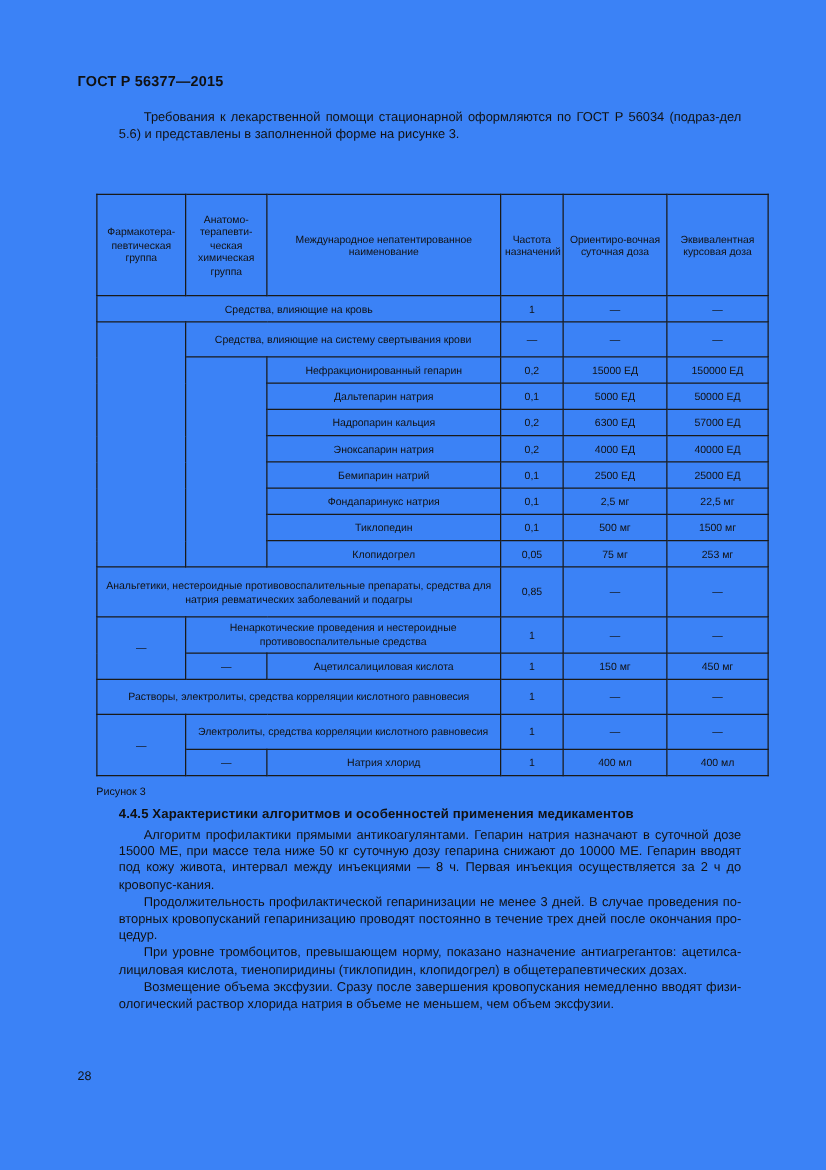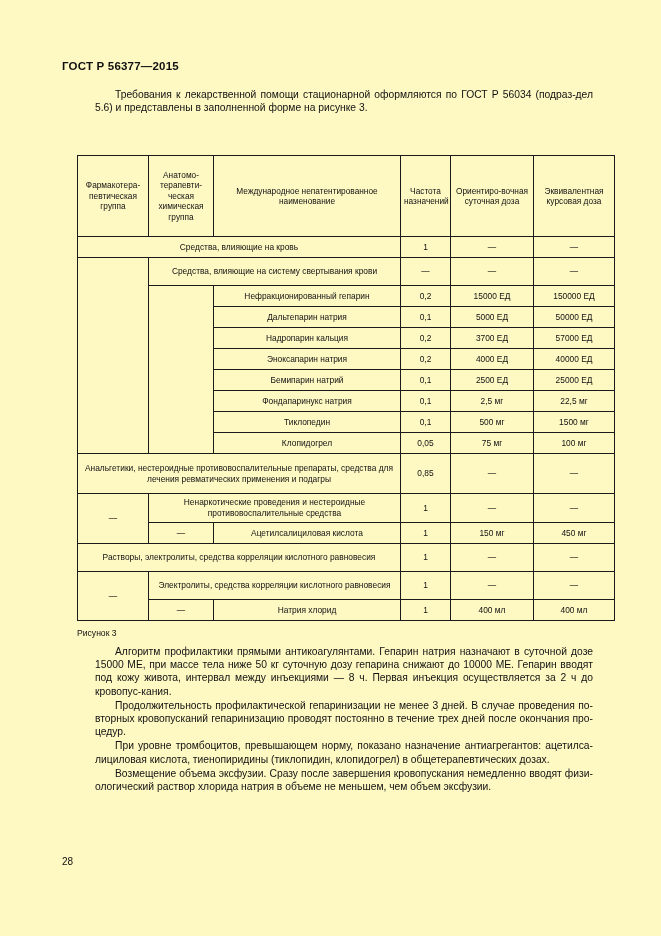--- a/index.html
+++ b/index.html
@@ -12,21 +12,21 @@
     width: 661px;
     height: 936px;
     position: relative;
     font-family: "Liberation Sans", "DejaVu Sans", sans-serif;
     color: #111111;
     overflow: hidden;
   }
   .page {
     position: absolute;
     inset: 0;
-    background: #fef9c3;
+    background: #3b82f6;
   }
 
   
   .running-head {
     position: absolute;
     left: 62px;
     top: 60px;
     font-size: 11.5px;
     font-weight: bold;
     letter-spacing: 0.2px;
@@ -169,21 +169,21 @@
         <tr class="r-tall">
           <td>Дальтепарин натрия</td>
           <td>0,1</td>
           <td>5000 ЕД</td>
           <td>50000 ЕД</td>
         </tr>
 
         <tr class="r-tall">
           <td>Надропарин кальция</td>
           <td>0,2</td>
-          <td>3700 ЕД</td>
+          <td>6300 ЕД</td>
           <td>57000 ЕД</td>
         </tr>
 
         <tr class="r-tall">
           <td>Эноксапарин натрия</td>
           <td>0,2</td>
           <td>4000 ЕД</td>
           <td>40000 ЕД</td>
         </tr>
 
@@ -205,25 +205,25 @@
           <td>Тиклопедин</td>
           <td>0,1</td>
           <td>500 мг</td>
           <td>1500 мг</td>
         </tr>
 
         <tr class="r-tall">
           <td>Клопидогрел</td>
           <td>0,05</td>
           <td>75 мг</td>
-          <td>100 мг</td>
+          <td>253 мг</td>
         </tr>
 
         <tr class="r-three">
-          <td colspan="3">Анальгетики, нестероидные противовоспалительные препараты, средства для лечения ревматических применения и подагры</td>
+          <td colspan="3">Анальгетики, нестероидные противовоспалительные препараты, средства для натрия ревматических заболеваний и подагры</td>
           <td>0,85</td>
           <td class="dash">—</td>
           <td class="dash">—</td>
         </tr>
 
         <tr class="r-two">
           <td rowspan="2" class="dash">—</td>
           <td colspan="2">Ненаркотические проведения и нестероидные противовоспалительные средства</td>
           <td>1</td>
           <td class="dash">—</td>
@@ -263,20 +263,21 @@
 
       </tbody>
     </table>
 
     <div style="position:relative;height:22px;">
       <div class="fig-caption" style="top:7px;">Рисунок 3</div>
     </div>
   </div>
 
   <div class="lower">
+    <h3 class="heading">4.4.5  Характеристики алгоритмов и особенностей применения медикаментов</h3>
     <p class="para">Алгоритм профилактики прямыми антикоагулянтами. Гепарин натрия назначают в суточной дозе 15000 МЕ, при массе тела ниже 50 кг суточную дозу гепарина снижают до 10000 МЕ. Гепарин вводят под кожу живота, интервал между инъекциями — 8 ч. Первая инъекция осуществляется за 2 ч до кровопус-кания.</p>
     <p class="para">Продолжительность профилактической гепаринизации не менее 3 дней. В случае проведения по-вторных кровопусканий гепаринизацию проводят постоянно в течение трех дней после окончания про-цедур.</p>
     <p class="para">При уровне тромбоцитов, превышающем норму, показано назначение антиагрегантов: ацетилса-лициловая кислота, тиенопиридины (тиклопидин, клопидогрел) в общетерапевтических дозах.</p>
     <p class="para">Возмещение объема эксфузии. Сразу после завершения кровопускания немедленно вводят физи-ологический раствор хлорида натрия в объеме не меньшем, чем объем эксфузии.</p>
   </div>
 
   <div class="page-number">28</div>
 
 </div>
 

